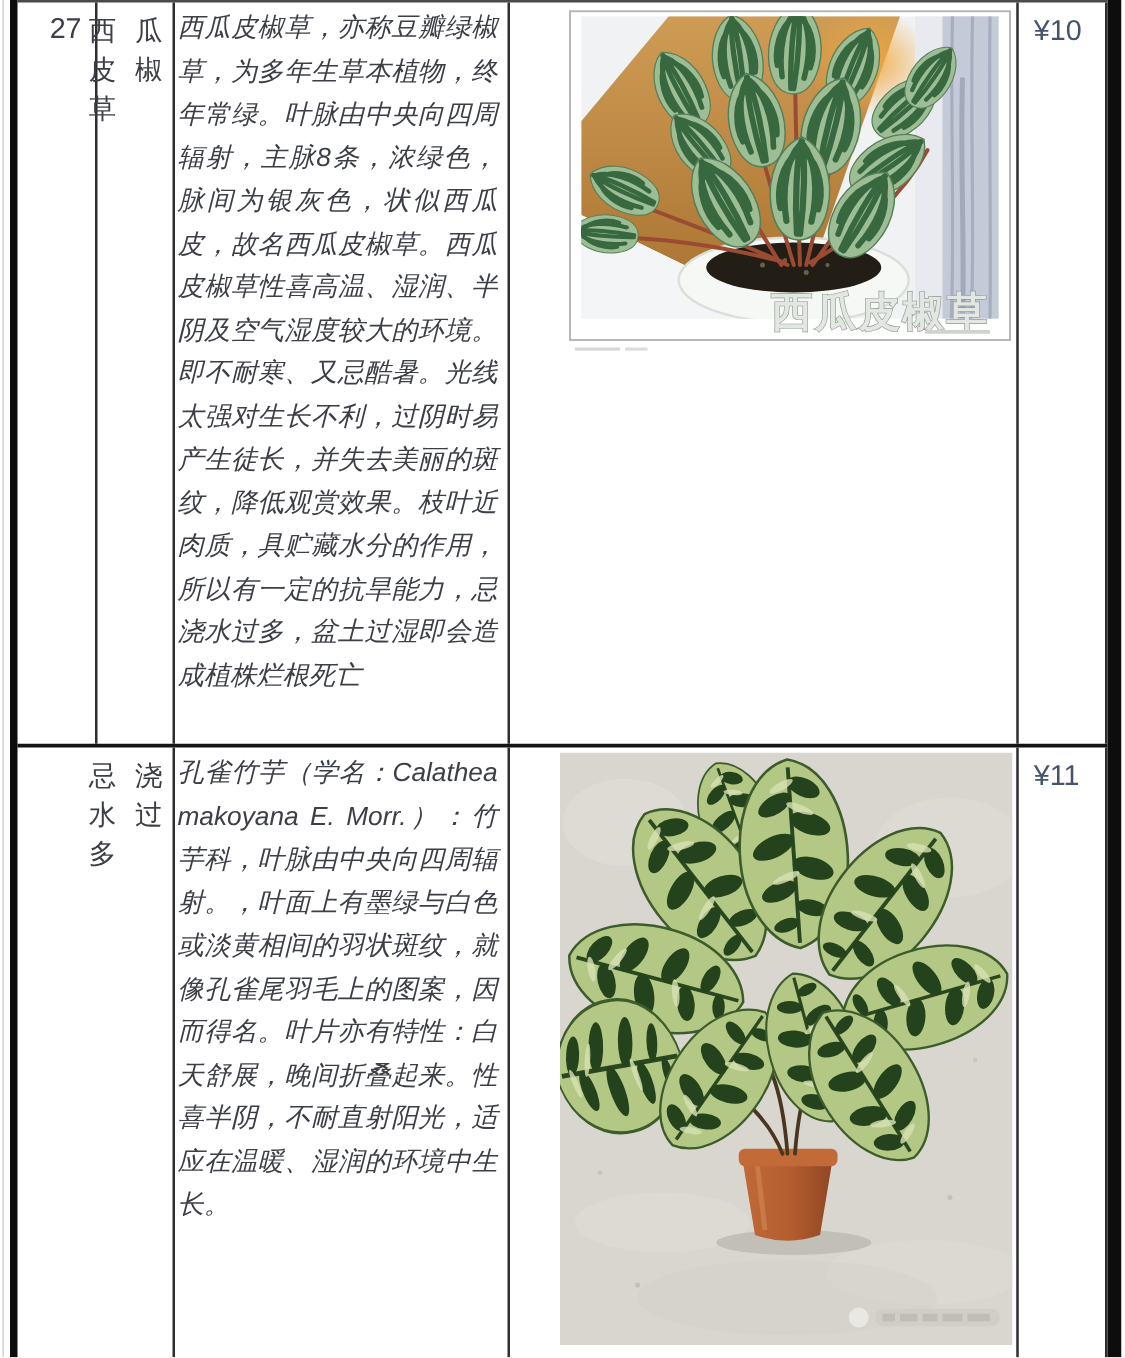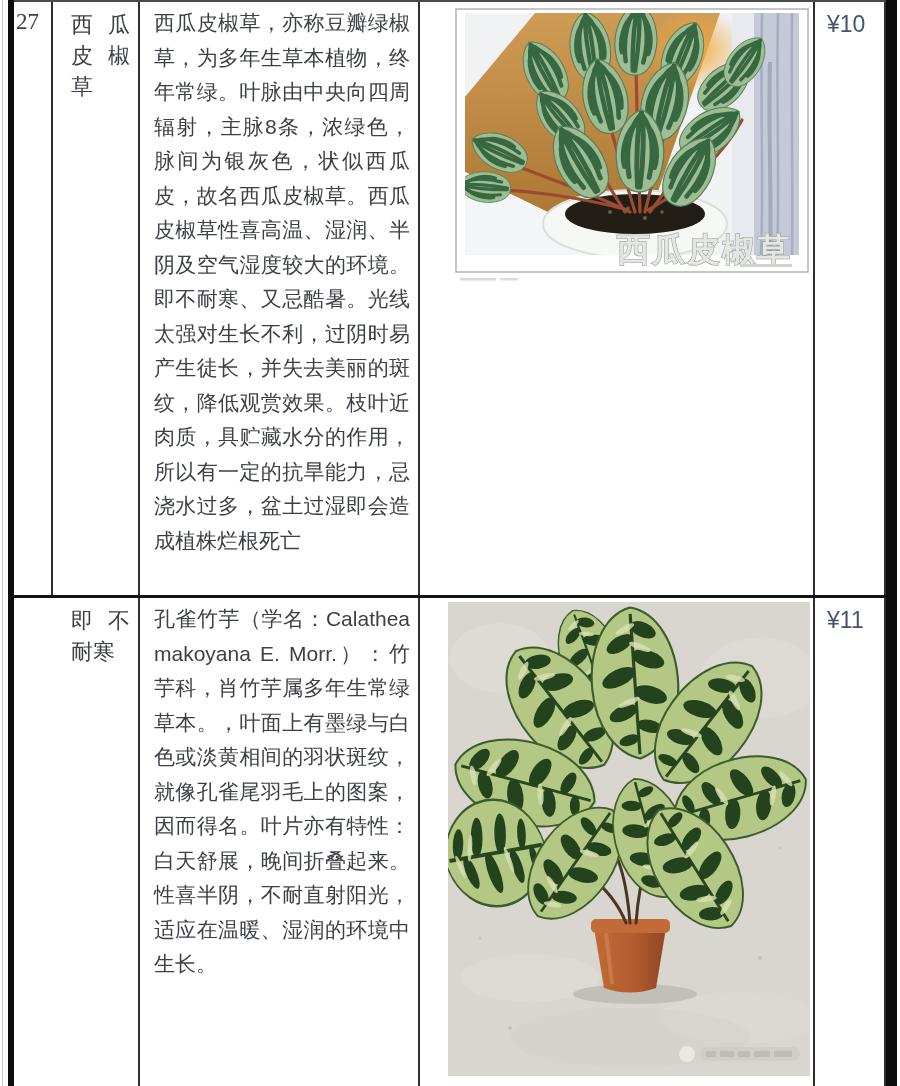--- a/index.html
+++ b/index.html
@@ -11,23 +11,23 @@
   .edge-thin{position:absolute;top:0;bottom:0;left:2px;width:1px;background:#c9c9c9;}
   .bar{position:absolute;top:0;bottom:0;background:#0d0d0d;}
   .bar-left{left:8px;width:6px;}
   .bar-right{left:886px;width:11px;}
   .top-border{position:absolute;top:0;left:14px;width:872px;height:2px;background:#4a4a4a;}
   .row-divider{position:absolute;left:14px;width:872px;top:595px;height:3px;background:#141414;}
 
   .cell{position:absolute;box-sizing:border-box;border-right:2px solid #2e2e2e;overflow:hidden;}
   .r1{top:2px;height:593px;}
   .r2{top:598px;height:488px;}
-  .c1{left:4px;width:49px;font-family:Liberation Serif, serif;}
+  .c1{left:29px;width:49px;}
   .c2{left:63px;width:77px;}
-  .c3{left:144px;width:276px;}
+  .c3{left:132px;width:276px;font-style:italic;}
   .c4{left:440px;width:375px;}
   .c5{left:815px;width:71px;}
 
   .num{padding-top:7px;text-align:center;font-size:23px;color:#3c3f46;}
   .name{padding:7px 8px 0 8px;font-size:22px;line-height:31px;text-align:justify;text-justify:inter-character;color:#3c3f46;}
   .desc{padding:4px 8px 0 10px;font-size:21px;line-height:34.5px;text-align:justify;text-justify:inter-character;color:#3c3f46;}
   .price{padding:9px 16px 0 12px;font-size:23px;color:#44546a;}
   .photo svg{display:block;}
   .wm-text{paint-order:stroke fill;font-weight:bold;letter-spacing:2px;}
 </style>
@@ -124,22 +124,22 @@
 
       <text class="wm-text" x="352" y="259" text-anchor="end" font-size="33" fill="#e3e7e2" stroke="#8e958e" stroke-width="1">西瓜皮椒草</text>
       <rect x="300" y="262" width="52" height="3" fill="#cfd3cf"></rect>
 
       <rect x="20" y="276" width="36" height="2.5" fill="#d7d7d7"></rect>
       <rect x="60" y="276" width="18" height="2.5" fill="#dddddd"></rect>
     </svg>
   </div>
   <div class="cell r1 c5 price">¥10</div>
 
-  <div class="cell r2 c2 name">即不耐寒</div>
-  <div class="cell r2 c3 desc">孔雀竹芋（学名：Calathea makoyana E. Morr.）：竹芋科，肖竹芋属多年生常绿草本。，叶面上有墨绿与白色或淡黄相间的羽状斑纹，就像孔雀尾羽毛上的图案，因而得名。叶片亦有特性：白天舒展，晚间折叠起来。性喜半阴，不耐直射阳光，适应在温暖、湿润的环境中生长。</div>
+  <div class="cell r2 c2 name">忌浇水过多</div>
+  <div class="cell r2 c3 desc">孔雀竹芋（学名：Calathea makoyana E. Morr.）：竹芋科，叶脉由中央向四周辐射。，叶面上有墨绿与白色或淡黄相间的羽状斑纹，就像孔雀尾羽毛上的图案，因而得名。叶片亦有特性：白天舒展，晚间折叠起来。性喜半阴，不耐直射阳光，适应在温暖、湿润的环境中生长。</div>
 
   <div class="cell r2 c4 photo">
     <svg width="375" height="488" viewBox="0 0 375 488">
       <defs>
         <linearGradient id="gradPot" x1="0" y1="0" x2="1" y2="0">
           <stop offset="0" stop-color="#c06a38"></stop>
             <stop offset="0.55" stop-color="#b35c2e"></stop>
             <stop offset="1" stop-color="#8f4724"></stop>
         </linearGradient>
         <clipPath id="photo2clip">

